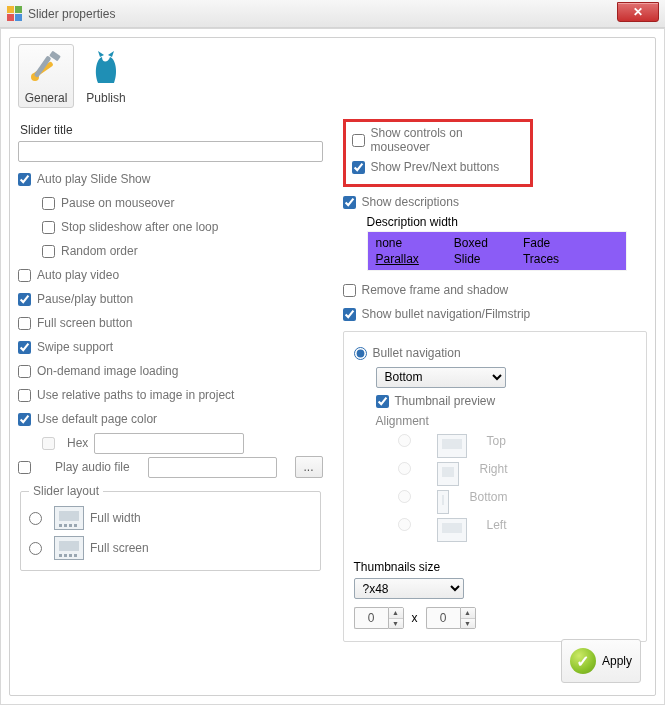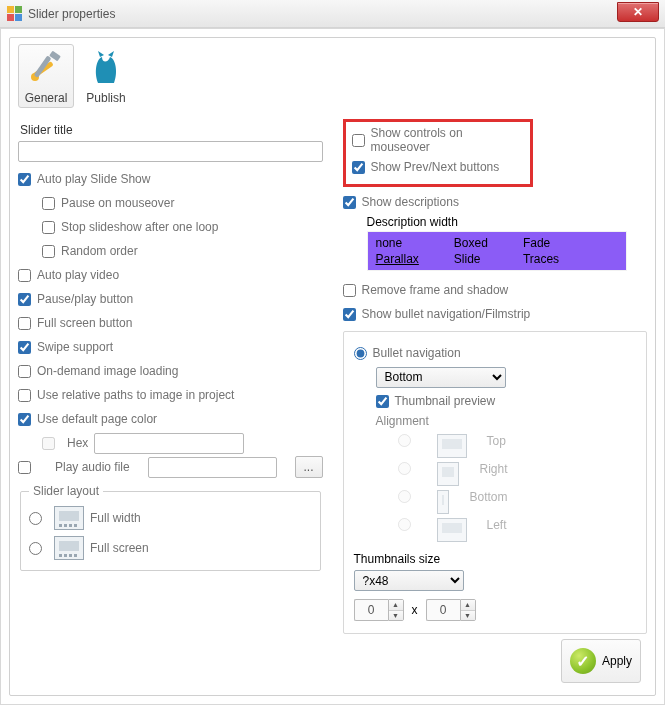--- a/index.html
+++ b/index.html
@@ -258,21 +258,21 @@
                   <div class="thumb"></div>
                   <label class="lbl">Bottom</label>
                 </div>
             <div class="align-opt">
                   <input type="radio" disabled="" style="">
                   <div class="thumb"></div>
                   <label class="lbl">Left</label>
                 </div>
           </div>
         </div>
-        <div class="lbl" style="margin:10px 0 4px">Thumbnails size</div>
+        <div class="lbl" style="margin:18px 0 4px">Thumbnails size</div>
         <select style="width:110px"><option>?x48</option></select>
         <div class="row" style="gap:8px;margin-top:8px">
           <div class="spin">
                 <input type="text" disabled="" value="0" style="">
                 <div class="btns">
                   <span>▲</span>
                   <span>▼</span>
                 </div>
               </div>
           <span class="lbl">x</span>

